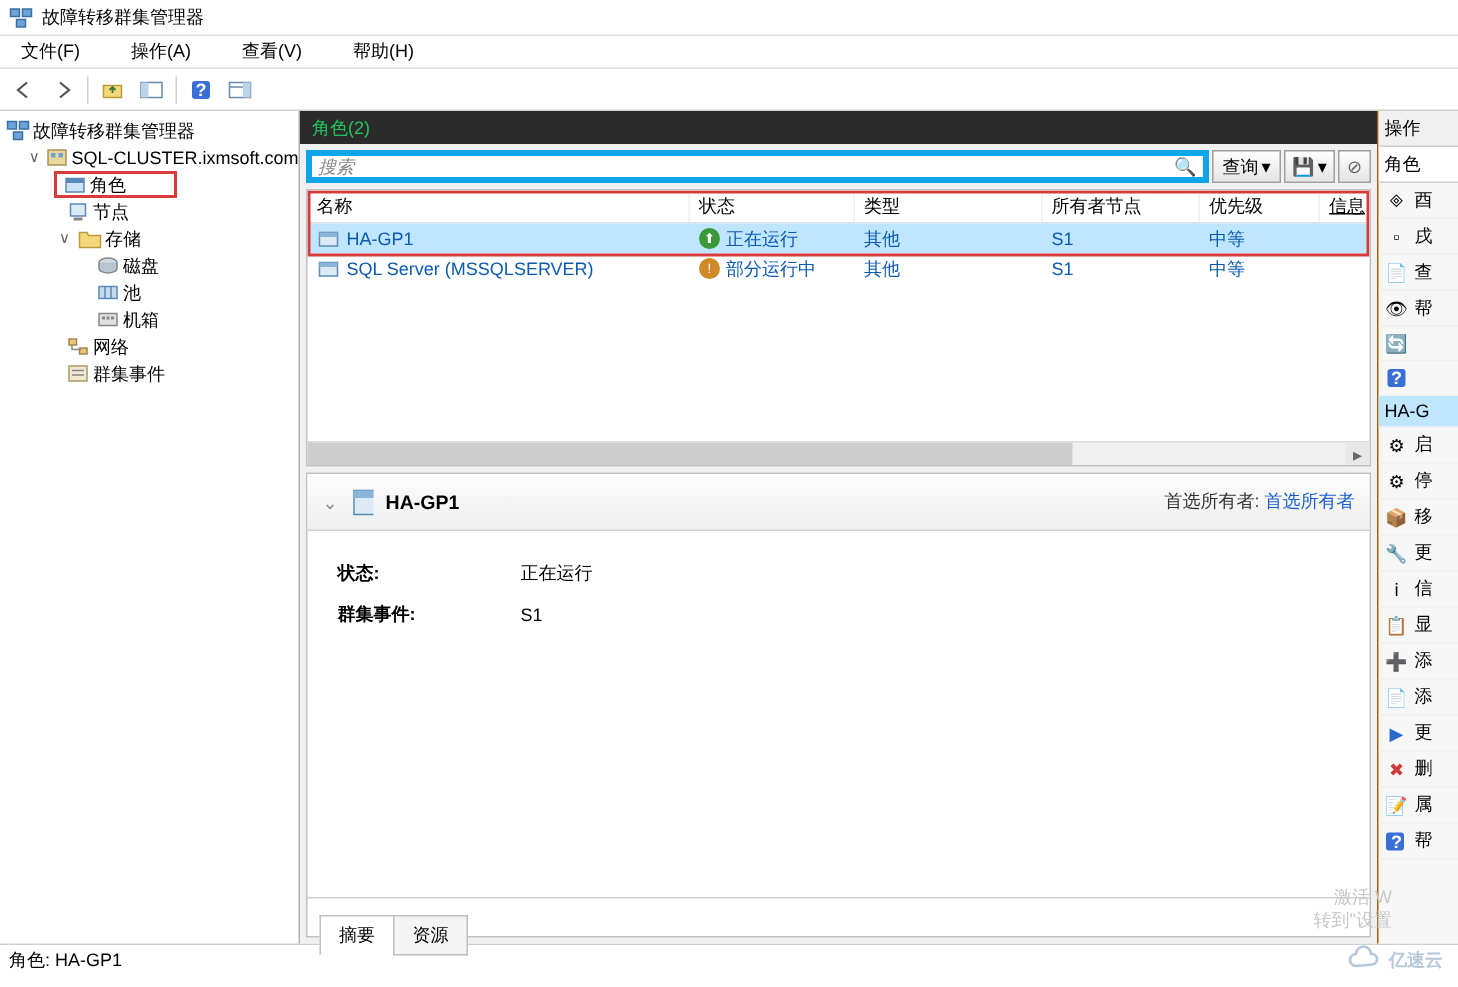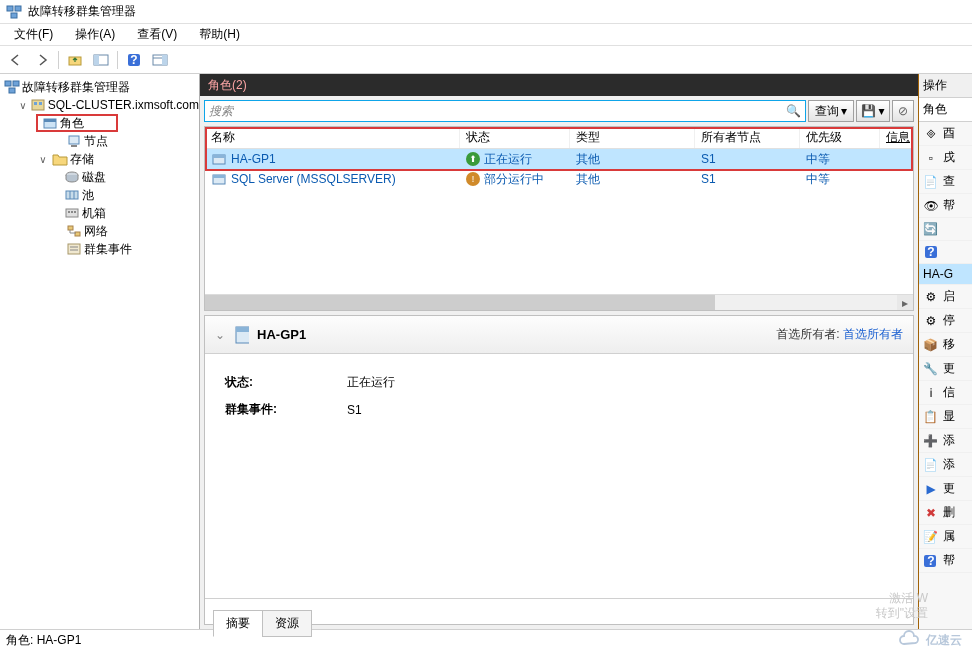--- a/index.html
+++ b/index.html
@@ -2,43 +2,43 @@
 <html><head>
 <meta charset="utf-8">
 <style>
 * { margin: 0; padding: 0; box-sizing: border-box; font-family: "Microsoft YaHei", "SimSun", Tahoma, sans-serif; font-size: 12px; }
 body { background: #fff; width: 972px; height: 658px; overflow: hidden; position: relative; }
 
 .titlebar { height: 24px; background: #fff; border-bottom: 1px solid #e0e0e0; display: flex; align-items: center; padding-left: 6px; gap: 6px; }
 .titlebar .app-icon { width: 16px; height: 16px; display: inline-block; }
 .titlebar .title-text { font-size: 12px; }
 
-.menubar { height: 22px; background: #fff; display: flex; align-items: center; padding-left: 6px; gap: 6px; border-bottom: 1px solid #e0e0e0; }
+.menubar { height: 22px; background: #fff; display: flex; align-items: center; padding-left: 6px; gap: 18px; border-bottom: 1px solid #e0e0e0; }
 .menubar .menu-item { padding: 2px 8px; cursor: default; }
 
 .toolbar { height: 28px; background: #fff; border-bottom: 1px solid #d0d0d0; display: flex; align-items: center; padding-left: 4px; gap: 2px; }
 .toolbar .tool-btn { width: 24px; height: 22px; display: flex; align-items: center; justify-content: center; border: 1px solid transparent; }
 .toolbar .sep { width: 1px; height: 18px; background: #d0d0d0; margin: 0 2px; }
 
 .workspace { display: flex; height: 555px; }
 
 .tree-panel { width: 200px; border-right: 1px solid #b0b0b0; overflow: hidden; padding-top: 4px; }
 .tree-row { display: flex; align-items: center; height: 18px; padding-left: 4px; gap: 2px; white-space: nowrap; cursor: default; }
 .tw { width: 14px; display: inline-flex; justify-content: center; color: #636363; font-size: 10px; }
 .ti { width: 16px; height: 16px; display: inline-flex; align-items: center; justify-content: center; }
 .ind1 { padding-left: 18px; }
 .ind2 { padding-left: 36px; }
-.ind3 { padding-left: 66px; }
+.ind3 { padding-left: 44px; }
 .ind4 { padding-left: 64px; }
 .redbox { border: 2px solid #d93a3a; }
 
 .center-panel { flex: 1; display: flex; flex-direction: column; background: #f0f0f0; }
-.header-bar { background: #2b2b2b; color: #fca5a5; height: 22px; display: flex; align-items: center; padding-left: 8px; }
+.header-bar { background: #2b2b2b; color: #22c55e; height: 22px; display: flex; align-items: center; padding-left: 8px; }
 .search-row { padding: 4px; display: flex; gap: 2px; align-items: center; }
-.search-box { flex: 1; border: 1px solid #0ea5e9; background: #fff; height: 22px; display: flex; align-items: center; padding: 0 4px; font-style: italic; color: #888; position: relative; }
+.search-box { flex: 1; border: 4px solid #0ea5e9; background: #fff; height: 22px; display: flex; align-items: center; padding: 0 4px; font-style: italic; color: #888; position: relative; }
 .search-box .mag { position: absolute; right: 4px; color: #888; font-style: normal; }
 .query-btn { height: 22px; border: 1px solid #a0a0a0; background: linear-gradient(#fff,#e4e4e4); padding: 0 6px; display: flex; align-items: center; gap: 2px; }
 .save-btn { height: 22px; width: 34px; border: 1px solid #a0a0a0; background: linear-gradient(#fff,#e4e4e4); display: flex; align-items: center; justify-content: center; gap:2px;}
 .clear-btn { height: 22px; width: 22px; border: 1px solid #a0a0a0; background: linear-gradient(#fff,#e4e4e4); display: flex; align-items: center; justify-content: center; color:#666;}
 
 .grid-wrap { background: #fff; margin: 0 4px; border: 1px solid #c0c0c0; flex: 0 0 185px; overflow: hidden; position: relative; }
 .grid-header { display: flex; height: 22px; border-bottom: 1px solid #e0e0e0; }
 .grid-header div { padding-left: 6px; display: flex; align-items: center; border-right: 1px solid #f0f0f0; }
 .col-name { width: 255px; }
 .col-status { width: 110px; }

